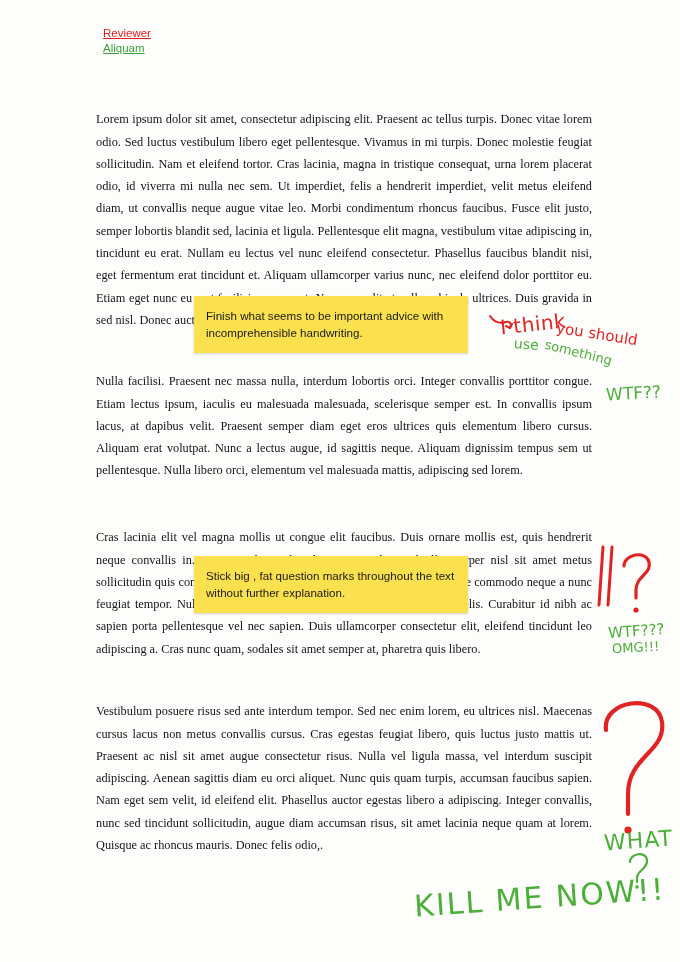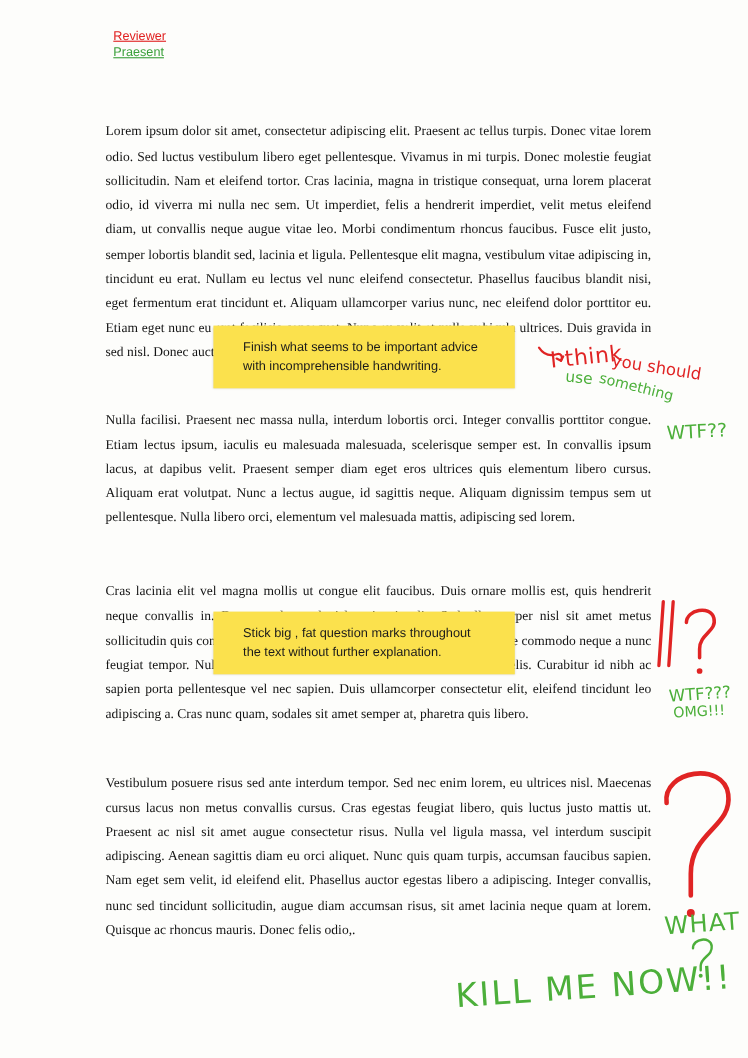--- a/index.html
+++ b/index.html
@@ -62,21 +62,21 @@
   #para4 { top: 688px; }
 
   
   .note {
     position: absolute;
     background: #fbe14d;
     color: #1a1a1a;
     font-family: "Liberation Sans", sans-serif;
     font-size: 11.6px;
     line-height: 16.5px;
-    padding: 12px 27px;
+    padding: 12px 12px;
     box-sizing: border-box;
     box-shadow: 0 1px 2px rgba(0,0,0,0.18);
   }
   #note1 { left: 194px; top: 296px;  width: 274px; height: 57px; }
   #note2 { left: 194px; top: 556px;  width: 274px; height: 57px; }
   #note3 { left: 194px; top: 736px;  width: 274px; height: 57px; }
 
   
   .hand {
     position: absolute;
@@ -146,21 +146,21 @@
 
   svg.scribble { position: absolute; overflow: visible; pointer-events: none; }
 </style>
 </head>
 <body>
 
 <div class="page">
 
   <div class="key">
     <div class="key-item key-reviewer">Reviewer</div>
-    <div class="key-item key-student">Praesent</div>
+    <div class="key-item key-student">Aliquam</div>
   </div>
 
   <p id="para1" class="body-text">Lorem ipsum dolor sit amet, consectetur adipiscing elit. Praesent ac tellus turpis. Donec vitae lorem odio. Sed luctus vestibulum libero eget pellentesque. Vivamus in mi turpis. Donec molestie feugiat sollicitudin. Nam et eleifend tortor. Cras lacinia, magna in tristique consequat, urna lorem placerat odio, id viverra mi nulla nec sem. Ut imperdiet, felis a hendrerit imperdiet, velit metus eleifend diam, ut convallis neque augue vitae leo. Morbi condimentum rhoncus faucibus. Fusce elit justo, semper lobortis blandit sed, lacinia et ligula. Pellentesque elit magna, vestibulum vitae adipiscing in, tincidunt eu erat. Nullam eu lectus vel nunc eleifend consectetur. Phasellus faucibus blandit nisi, eget fermentum erat tincidunt et. Aliquam ullamcorper varius nunc, nec eleifend dolor porttitor eu. Etiam eget nunc eu erat facilisis consequat. Nunc eu velit et nulla vehicula ultrices. Duis gravida in sed nisl. Donec auctor gravida mauris, in porttitor lacus vulputate et.</p>
   <p id="para2" class="body-text">Nulla facilisi. Praesent nec massa nulla, interdum lobortis orci. Integer convallis porttitor congue. Etiam lectus ipsum, iaculis eu malesuada malesuada, scelerisque semper est. In convallis ipsum lacus, at dapibus velit. Praesent semper diam eget eros ultrices quis elementum libero cursus. Aliquam erat volutpat. Nunc a lectus augue, id sagittis neque. Aliquam dignissim tempus sem ut pellentesque. Nulla libero orci, elementum vel malesuada mattis, adipiscing sed lorem.</p>
   <p id="para3" class="body-text">Cras lacinia elit vel magna mollis ut congue elit faucibus. Duis ornare mollis est, quis hendrerit neque convallis in. Donec at leo sed nisl varius iaculis. Sed ullamcorper nisl sit amet metus sollicitudin quis convallis risus sollicitudin. Nulla auctor hendrerit. Quisque commodo neque a nunc feugiat tempor. Nulla facilisi. Donec mattis elementum quis, mollis et felis. Curabitur id nibh ac sapien porta pellentesque vel nec sapien. Duis ullamcorper consectetur elit, eleifend tincidunt leo adipiscing a. Cras nunc quam, sodales sit amet semper at, pharetra quis libero.</p>
   <p id="para4" class="body-text"> Vestibulum posuere risus sed ante interdum tempor. Sed nec enim lorem, eu ultrices nisl. Maecenas cursus lacus non metus convallis cursus. Cras egestas feugiat libero, quis luctus justo mattis ut. Praesent ac nisl sit amet augue consectetur risus. Nulla vel ligula massa, vel interdum suscipit adipiscing. Aenean sagittis diam eu orci aliquet. Nunc quis quam turpis, accumsan faucibus sapien. Nam eget sem velit, id eleifend elit. Phasellus auctor egestas libero a adipiscing. Integer convallis, nunc sed tincidunt sollicitudin, augue diam accumsan risus, sit amet lacinia neque quam at lorem. Quisque ac rhoncus mauris. Donec felis odio,.</p>
 
   <div id="note1" class="note">Finish what seems to be important advice with incomprehensible handwriting.</div>
   <div id="note2" class="note">Stick big , fat question marks throughout the text without further explanation.</div>
 

